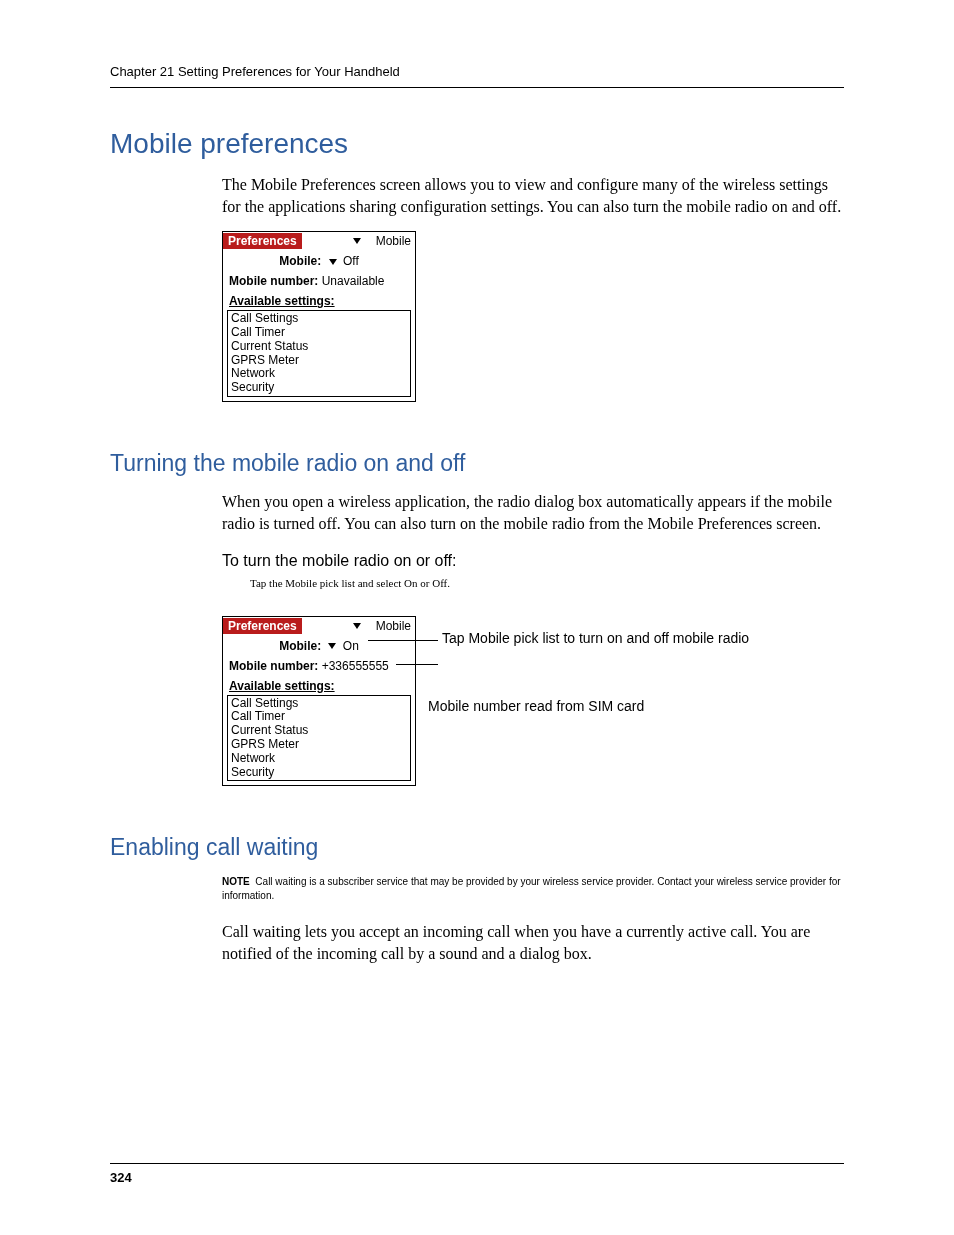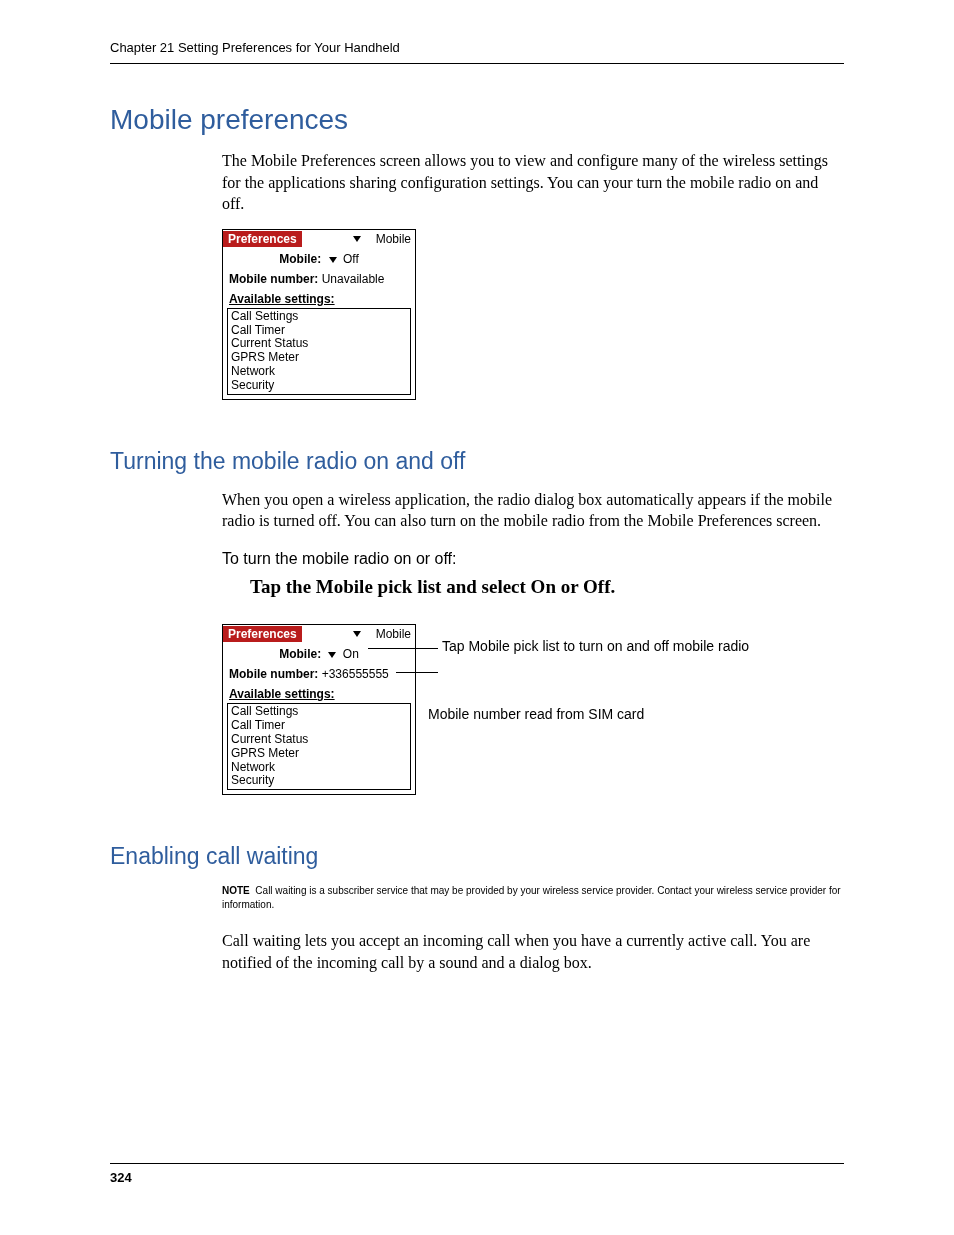--- a/index.html
+++ b/index.html
@@ -6,21 +6,21 @@
     margin: 0;
     padding: 0;
     background: #fff;
     font-family: "Book Antiqua", Palatino, "Palatino Linotype", Georgia, serif;
     color: #000;
   }
   .page {
     width: 954px;
     height: 1235px;
     box-sizing: border-box;
-    padding: 40px 110px 40px 110px;
+    padding: 64px 110px 40px 110px;
     position: relative;
   }
   .running-head {
     font-family: Arial, Helvetica, sans-serif;
     font-size: 13px;
     color: #000;
     padding-bottom: 8px;
     border-bottom: 1.5px solid #000;
     margin-bottom: 40px;
   }
@@ -51,23 +51,22 @@
   .proc-head {
     font-family: "Arial Narrow", Arial, sans-serif;
     font-stretch: condensed;
     font-weight: 400;
     font-size: 16px;
     color: #000;
     margin: 18px 0 6px 0;
   }
   .indent-step {
     margin-left: 28px;
-    font-size: 19px;
+    font-size: 11px;
     line-height: 1.4;
-    font-weight: bold;
   }
 
   
   .palmshot {
     width: 192px;
     background: #fff;
     border: 1px solid #000;
     font-family: Arial, Helvetica, sans-serif;
     font-size: 12px;
     margin-top: 10px;
@@ -157,21 +156,21 @@
 </head>
 <body>
 
 <div class="page">
 
   <div class="running-head">Chapter 21    Setting Preferences for Your Handheld</div>
 
   <h1 class="section-title">Mobile preferences</h1>
 
   <div class="body-block">
-    <p class="body">The Mobile Preferences screen allows you to view and configure many of the wireless settings for the applications sharing configuration settings. You can your turn the mobile radio on and off.</p>
+    <p class="body">The Mobile Preferences screen allows you to view and configure many of the wireless settings for the applications sharing configuration settings. You can also turn the mobile radio on and off.</p>
 
     <div class="palmshot">
       <div class="palm-titlebar">
         <span class="palm-title-left">Preferences</span>
         <span class="palm-title-right">
           <span class="tri"></span>
           <span>Mobile</span>
         </span>
       </div>
       <div class="palm-row center">

